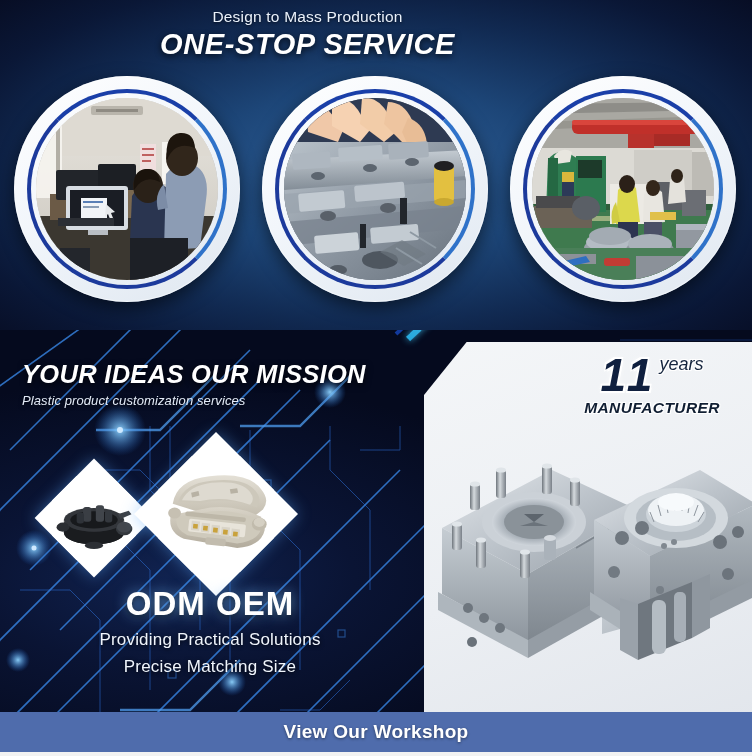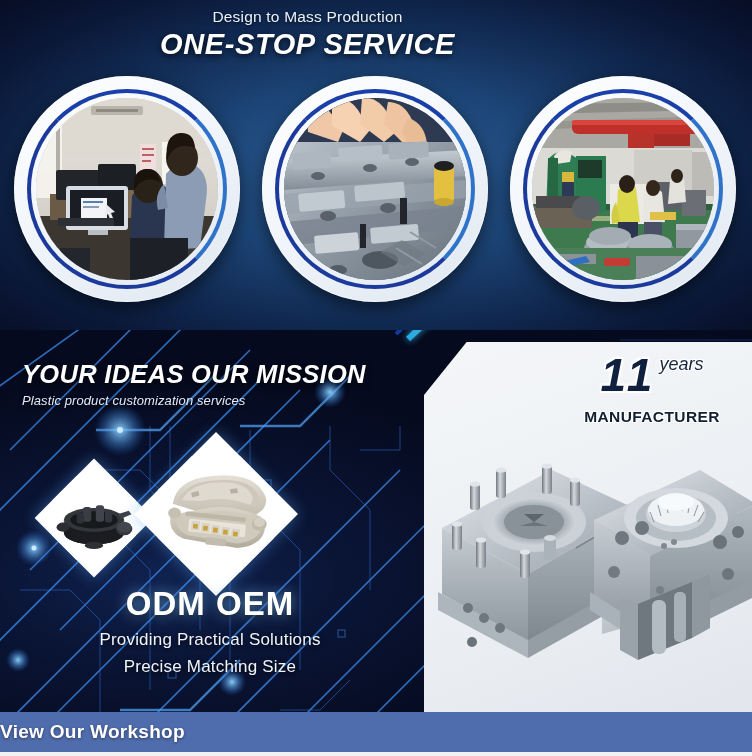--- a/index.html
+++ b/index.html
@@ -95,22 +95,22 @@
       -1.6px -1.6px 0 #fff, 1.6px -1.6px 0 #fff,
       -1.6px 1.6px 0 #fff, 1.6px 1.6px 0 #fff,
       0 0 7px rgba(255,255,255,.85);
   }
   .years-word {
     font-size:18px; font-style:italic; color:#16263f; font-weight:500;
     margin-left:3px; margin-bottom:4px;
     text-shadow:-1px -1px 0 #fff,1px -1px 0 #fff,-1px 1px 0 #fff,1px 1px 0 #fff;
   }
   .years-maker {
-    font-size:15.5px; font-weight:bold; color:#111f33;
-    letter-spacing:.4px; margin-top:10px;
+    font-size:15.5px; font-style:italic; font-weight:bold; color:#111f33;
+    letter-spacing:.4px; margin-top:1px;
     text-shadow:-1px -1px 0 #fff,1px -1px 0 #fff,-1px 1px 0 #fff,1px 1px 0 #fff;
   }
 
   
   .diamond {
     position:absolute; transform:rotate(45deg); overflow:hidden;
     background:#ffffff;
     box-shadow:0 0 16px rgba(90,170,255,.45);
   }
   .diamond .inner { transform:rotate(-45deg); width:100%; height:100%;
@@ -157,21 +157,21 @@
   }
   #edge-navy-bottom {
     left:392px; top:400px; width:160px; height:4px;
     background:#12399c; transform:rotate(43deg); transform-origin:left center;
   }
 
   
   #footer-bar {
     position:absolute; left:0; top:712px; width:752px; height:40px;
     background:#4f6cac;
-    display:flex; align-items:center; 
+    display:flex; align-items:center; justify-content:center;
   }
   .footer-text {
     color:#ffffff; font-size:19px; font-weight:bold; letter-spacing:.3px;
     text-shadow:0 1px 3px rgba(0,0,0,.45);
   }
   #footer-strip {
     position:absolute; left:0; top:752px; width:752px; height:4px;
     background:#f2f2f2;
   }
 </style>

